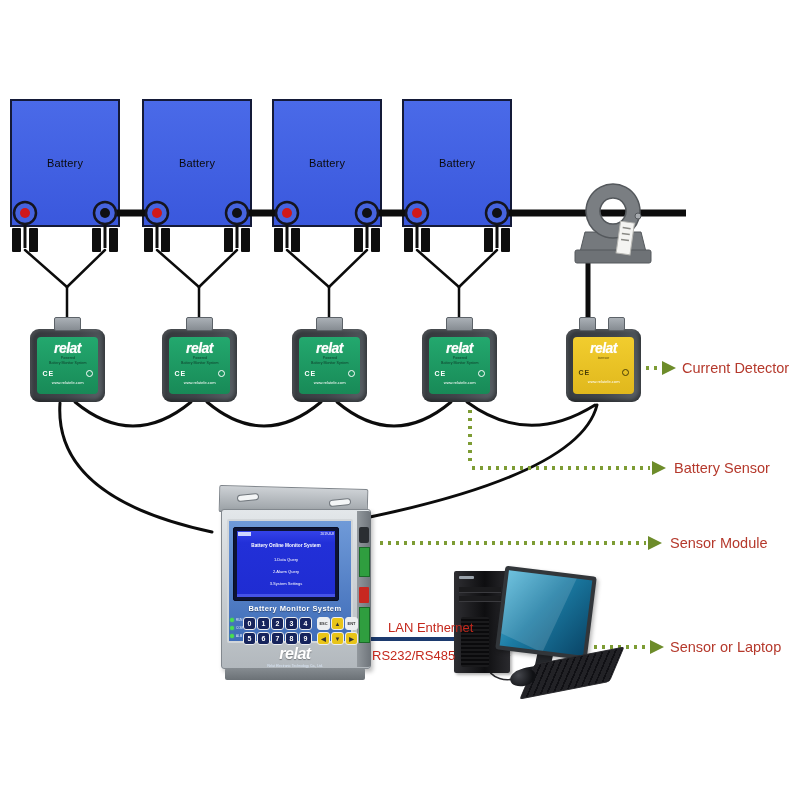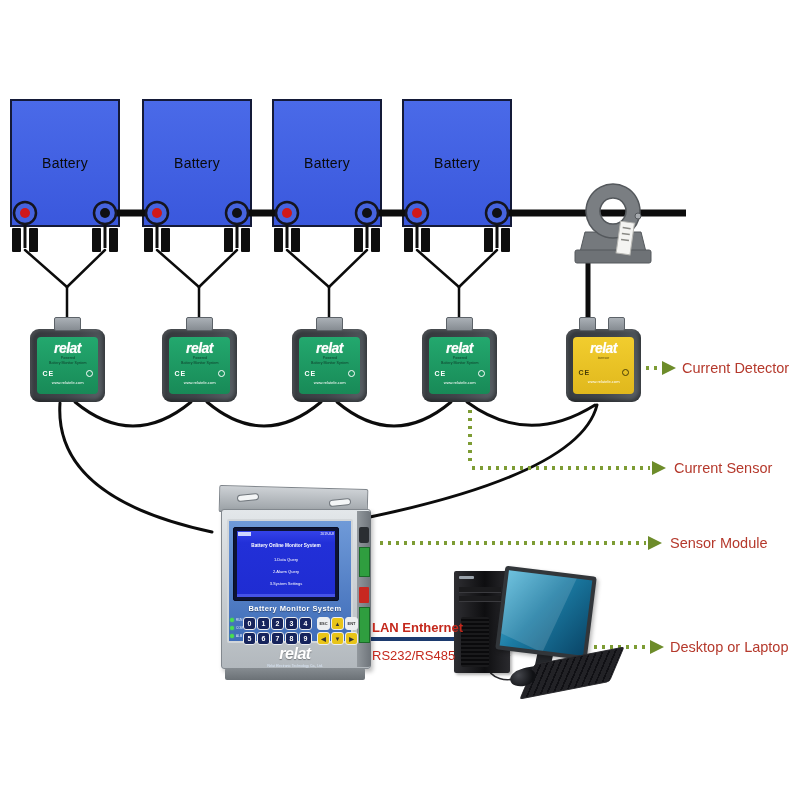--- a/index.html
+++ b/index.html
@@ -1,20 +1,20 @@
 <!DOCTYPE html>
 <html><head>
 <meta charset="utf-8">
 <style>
   html,body{margin:0;padding:0;background:#fff;font-family:"Liberation Sans",sans-serif;}
   #stage{position:relative;width:800px;height:800px;background:#ffffff;overflow:hidden;}
   
   .battery{position:absolute;width:110px;height:128px;background:linear-gradient(180deg,#4a6ae8,#3a58dd);
            border:2px solid #141a38;box-sizing:border-box;z-index:1;display:flex;align-items:center;justify-content:center;}
-  .battery .blabel{color:#0a0a0a;font-size:14px;letter-spacing:.2px;}
+  .battery .blabel{color:#0a0a0a;font-size:11px;letter-spacing:.2px;}
   
   #wires{position:absolute;left:0;top:0;z-index:2;pointer-events:none;}
   
   .sensor{position:absolute;width:75px;height:73px;z-index:3;border-radius:9px;
           background:linear-gradient(105deg,#33373b 0%,#41464b 55%,#5d646a 100%);
           box-shadow:inset -2px -2px 4px rgba(0,0,0,.45), inset 2px 2px 3px rgba(255,255,255,.12);}
   .sensor .tab{position:absolute;top:-12px;left:24px;width:27px;height:14px;background:linear-gradient(180deg,#aab0b6,#868c92);
           border:1px solid #5c6268;border-radius:2px;box-sizing:border-box;}
   .sensor .tab.small{width:17px;}
   .sensor .plate{position:absolute;left:7px;top:8px;right:7px;bottom:8px;border-radius:4px;
@@ -368,20 +368,20 @@
     <div class="monitor">
       <div class="screen">
           <div class="glare"></div>
         </div>
     </div>
     <div class="keyboard"></div>
     <div class="mouse"></div>
   </div>
 
   <div class="anno" style="left:682px;top:360px;">Current Detector</div>
-  <div class="anno" style="left:674px;top:460px;">Current Sensor</div>
+  <div class="anno" style="left:674px;top:460px;">Battery Sensor</div>
   <div class="anno" style="left:670px;top:535px;">Sensor Module</div>
-  <div class="anno" style="left:670px;top:639px;">Desktop or Laptop</div>
-
-  <div class="cablelabel" style="left:372px;top:620px;font-weight:bold;">LAN Enthernet</div>
+  <div class="anno" style="left:670px;top:639px;">Sensor or Laptop</div>
+
+  <div class="cablelabel" style="left:388px;top:620px;">LAN Enthernet</div>
   <div class="cablelabel" style="left:372px;top:648px;">RS232/RS485</div>
 
 </div>
 
 </body></html>

